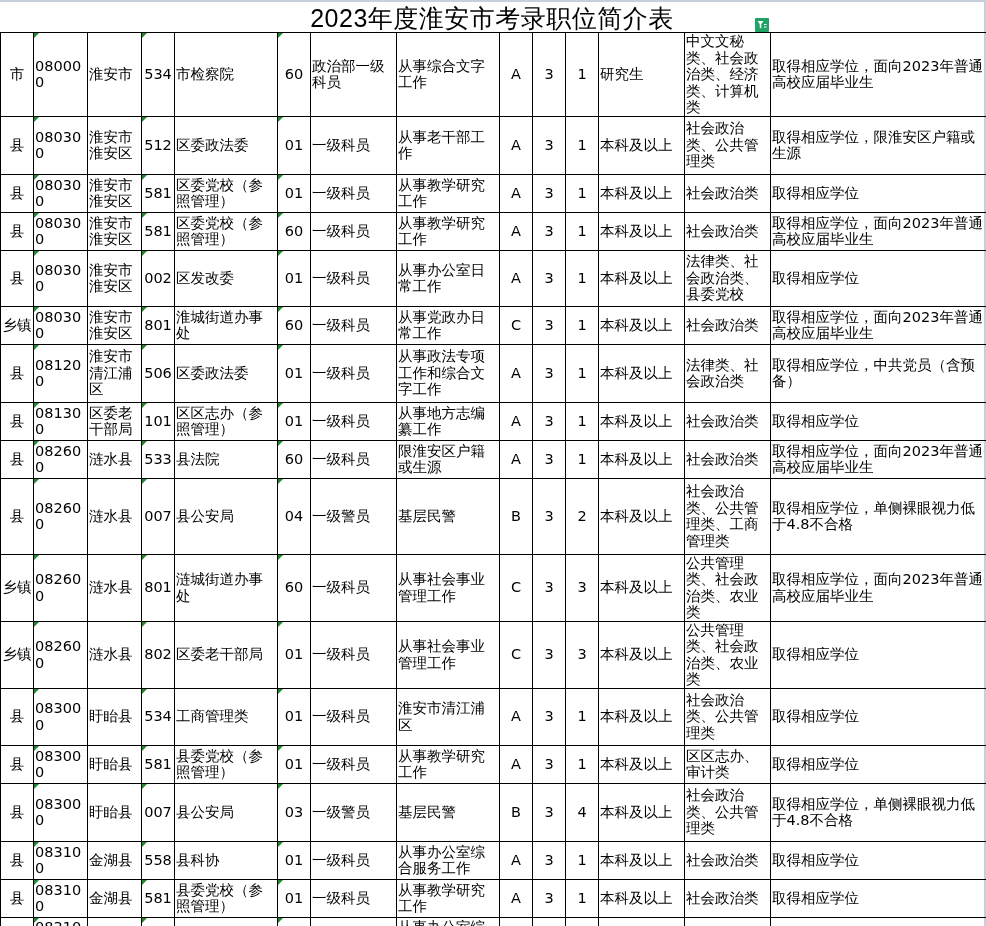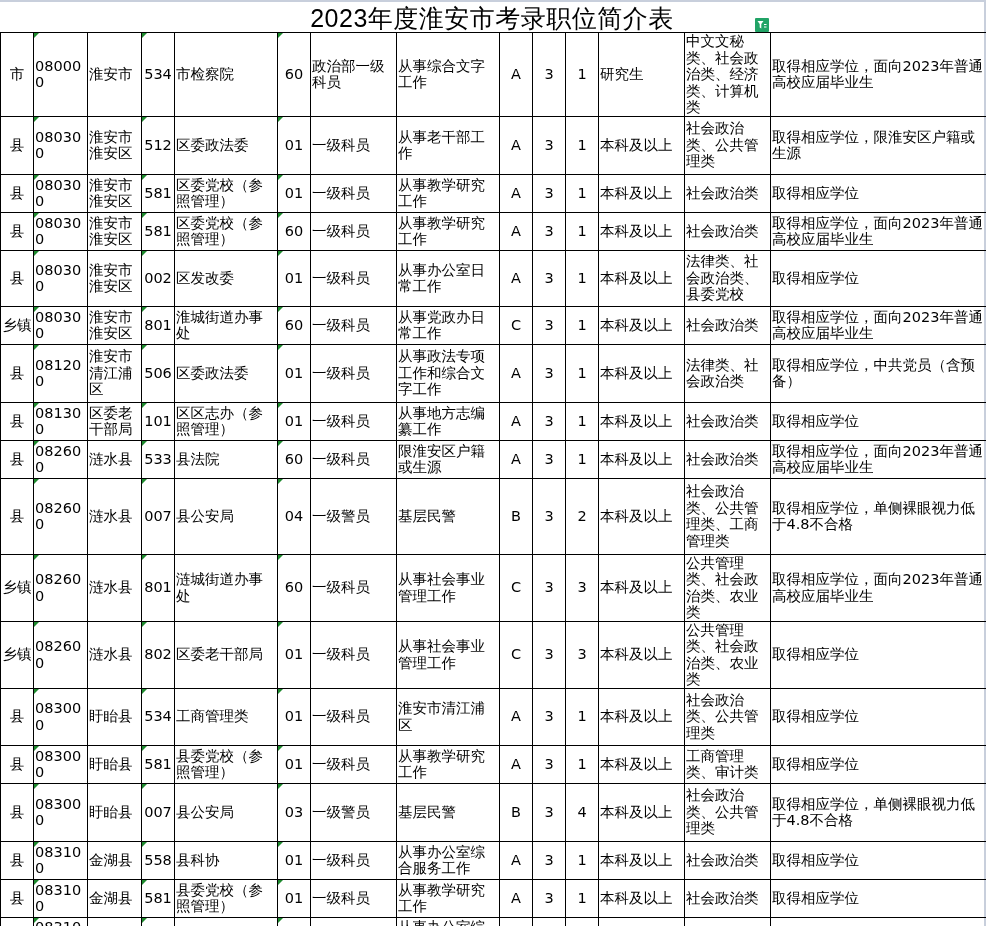--- a/index.html
+++ b/index.html
@@ -274,21 +274,21 @@
     <td class="l">盱眙县</td>
     <td class="c mono tri">581</td>
     <td class="l">县委党校（参照管理）</td>
     <td class="c mono tri">01</td>
     <td class="l">一级科员</td>
     <td class="l">从事教学研究工作</td>
     <td class="c serif">A</td>
     <td class="c serif">3</td>
     <td class="c serif">1</td>
     <td class="l">本科及以上</td>
-    <td class="l">工商管理类、审计类</td>
+    <td class="l">区区志办、审计类</td>
     <td class="l">取得相应学位</td>
   </tr>
       <tr style="height: 58px;">
     <td class="c">县</td>
     <td class="l mono tri">083000</td>
     <td class="l">盱眙县</td>
     <td class="c mono tri">007</td>
     <td class="l">县公安局</td>
     <td class="c mono tri">03</td>
     <td class="l">一级警员</td>

